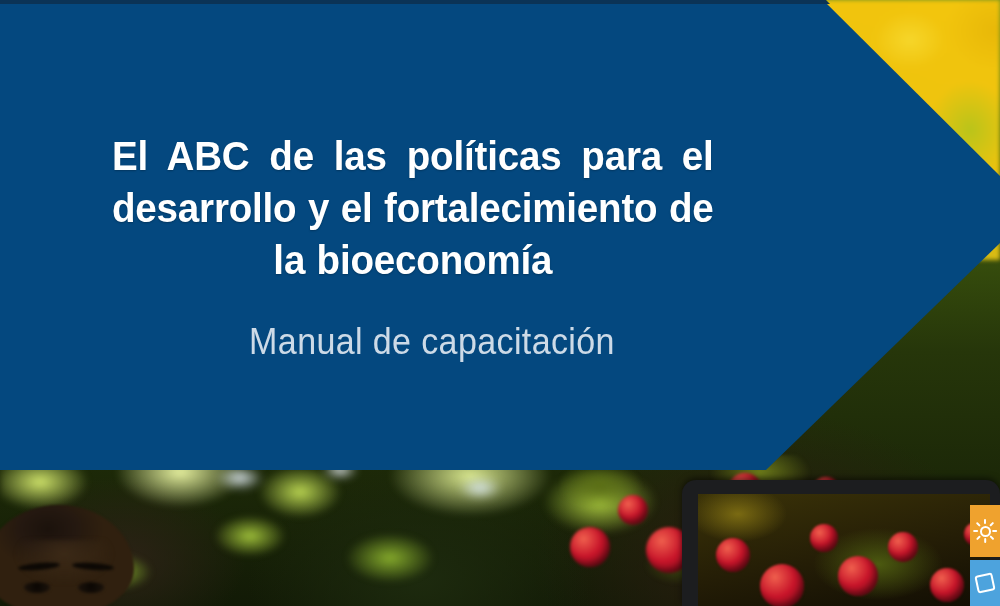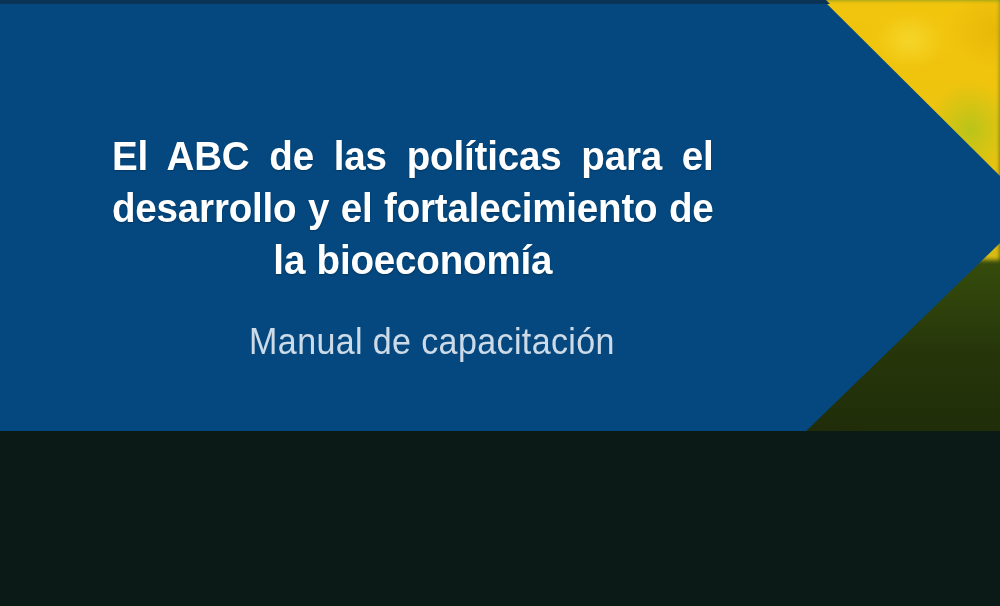--- a/index.html
+++ b/index.html
@@ -5,21 +5,21 @@
 <style>
   * { box-sizing: border-box; margin: 0; padding: 0; }
   html, body {
     width: 1000px; height: 606px;
     overflow: hidden;
     background: #0b1a16;
     font-family: "Liberation Sans", sans-serif;
   }
   #stage {
     position: relative;
-    width: 1000px; height: 431px;
+    width: 1000px; height: 606px;
     overflow: hidden;
   }
 
   
   .photo-band {
     position: absolute;
     left: 0; top: 0; width: 1000px; height: 606px;
     overflow: hidden;
   }
   

